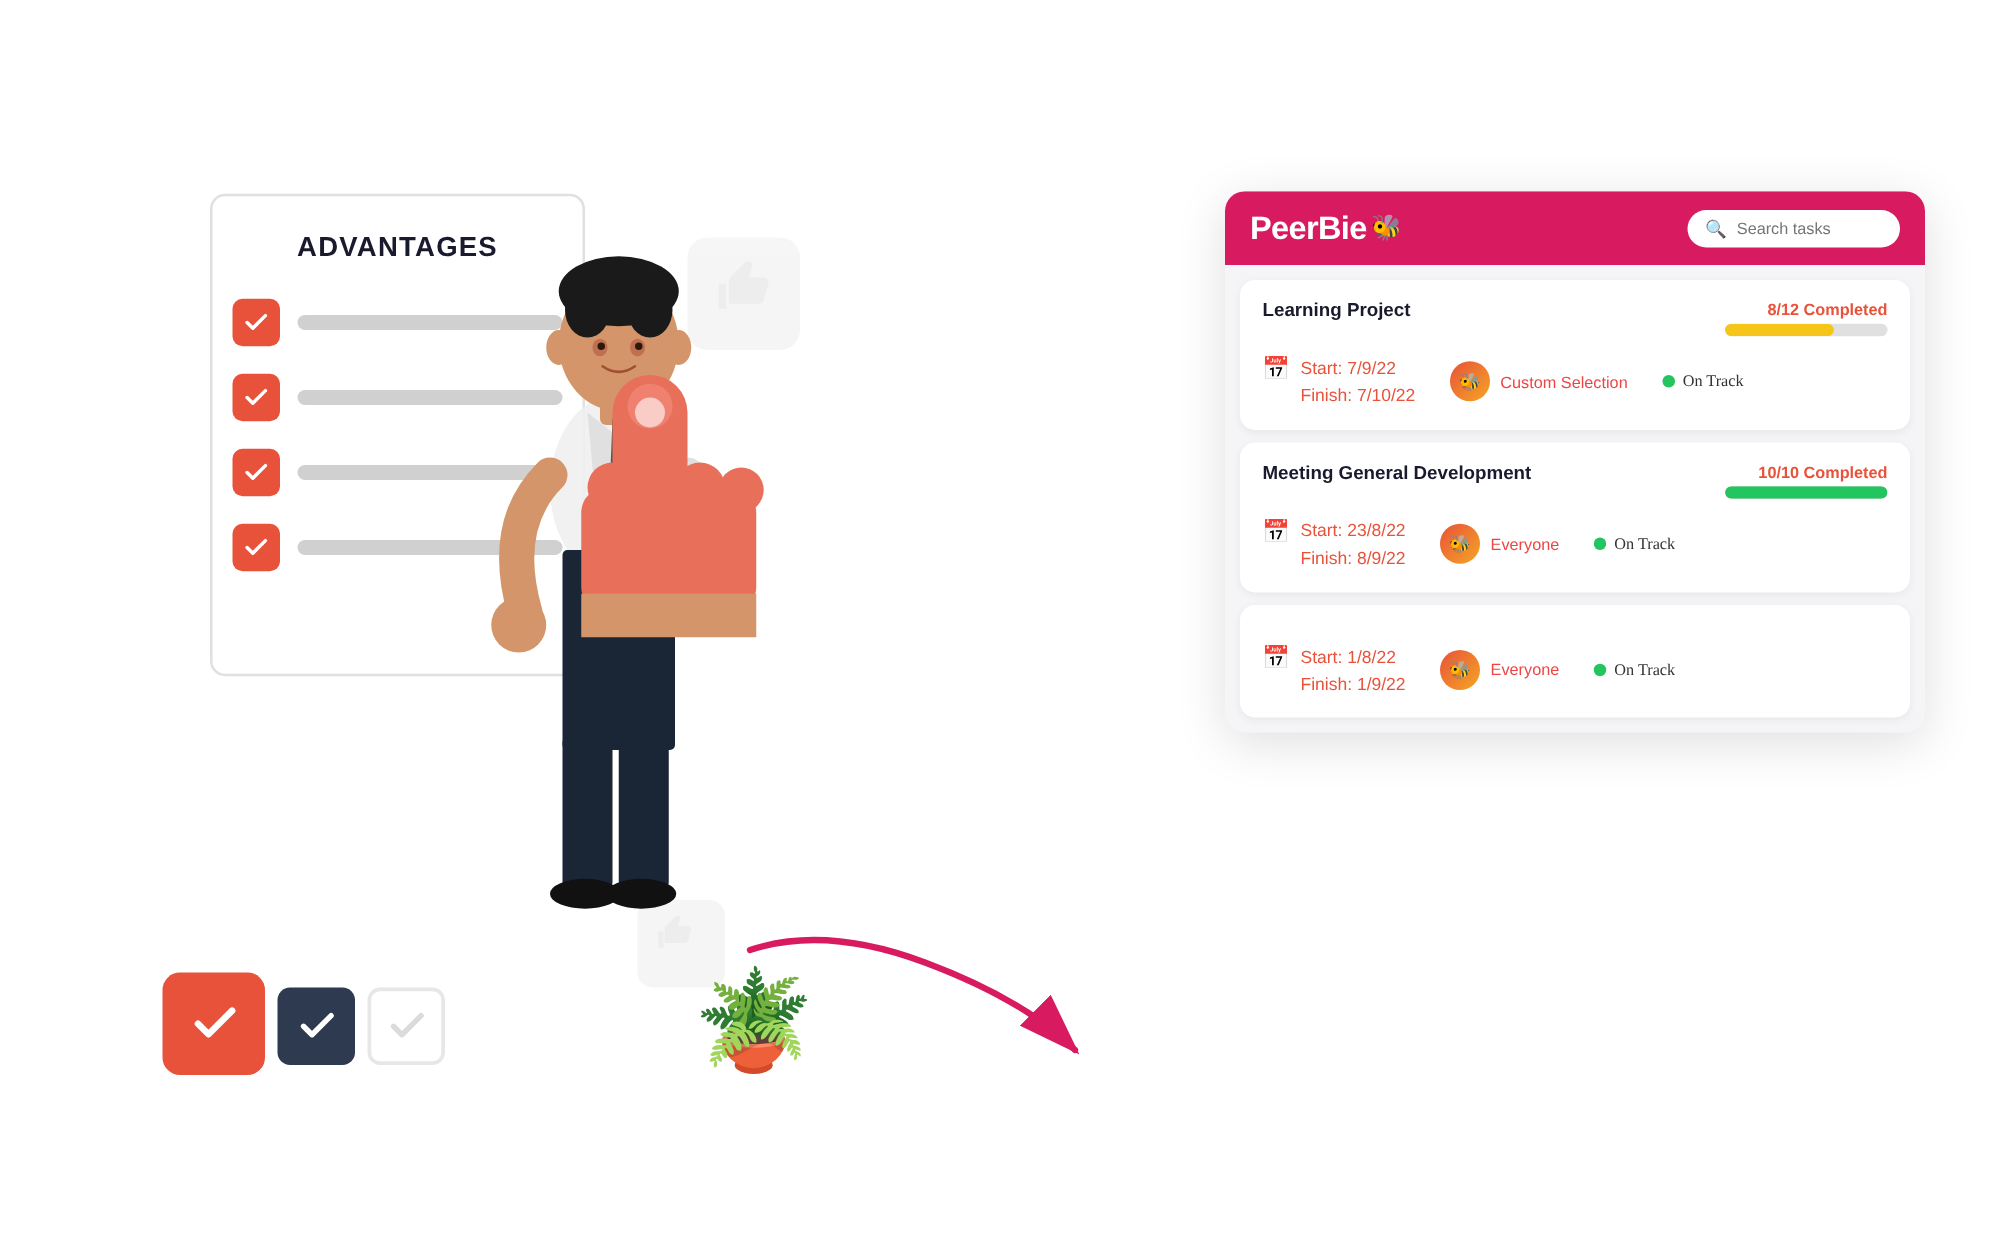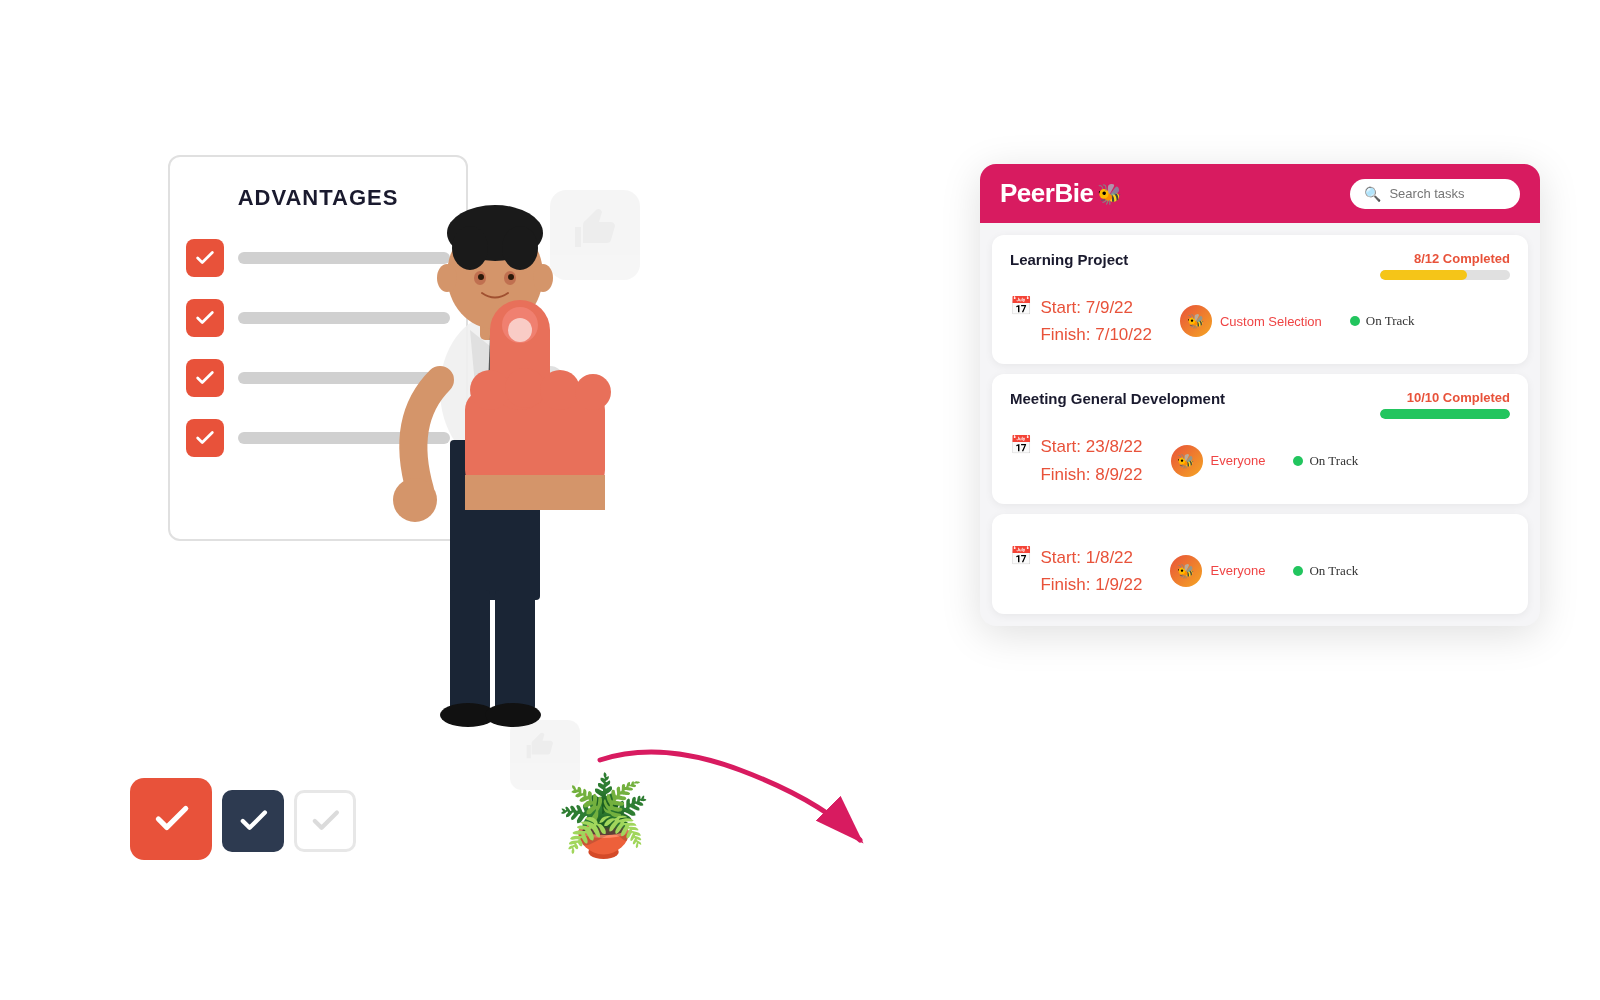--- a/index.html
+++ b/index.html
@@ -73,21 +73,21 @@
       height: 12px;
       background: #d0d0d0;
       border-radius: 6px;
       flex: 1;
     }
 
     
     .app-panel {
       position: absolute;
       right: 60px;
-      top: 164px;
+      top: 153px;
       width: 560px;
       background: #f5f5f7;
       border-radius: 16px;
       overflow: hidden;
       box-shadow: 0 8px 40px rgba(0,0,0,0.13);
     }
 
     
     .app-header {
       background: #d81b60;
@@ -196,21 +196,21 @@
       gap: 8px;
     }
 
     .date-icon {
       color: #e8523a;
       font-size: 18px;
       margin-top: 1px;
     }
 
     .date-text {
-      font-size: 17px;
+      font-size: 14px;
       color: #e8523a;
       line-height: 1.6;
     }
 
     .assignee-block {
       display: flex;
       align-items: center;
       gap: 8px;
     }
 

